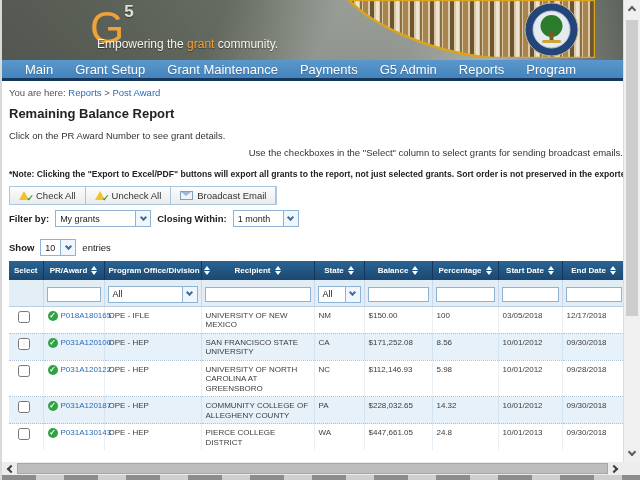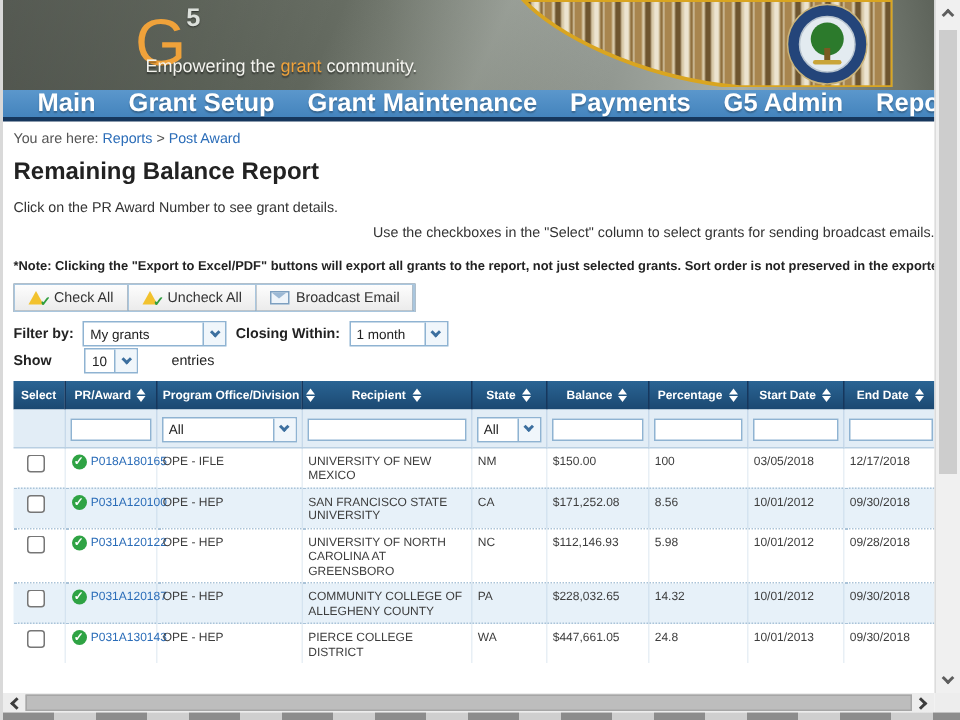--- a/index.html
+++ b/index.html
@@ -21,35 +21,35 @@
   .logo .five{ color:#dde1dc; font-size:17px; font-weight:bold; vertical-align:26px; margin-left:2px;
                text-shadow:0 1px 1px rgba(0,0,0,.5); }
   .tagline{ position:absolute; left:95px; top:37px; font-size:12px; color:#f4f4ef;
             text-shadow:0 1px 1px rgba(0,0,0,.45); }
   .tagline .hl{ color:#f0a23a; }
 
   
   .navbar{ position:absolute; top:60px; left:0; right:17px; height:21px;
     background:linear-gradient(#5b97cc,#4484bd); border-bottom:3px solid #16375d;
     display:flex; align-items:center; padding-left:12px; }
-  .nav-item{ color:#fff; font-size:17px; font-weight:bold; padding:0 11px; cursor:pointer;
+  .nav-item{ color:#fff; font-size:13px; font-weight:normal; padding:0 11px; cursor:pointer;
     text-shadow:0 1px 1px rgba(0,0,0,.25); white-space:nowrap; }
 
   
   .content{ position:absolute; top:84px; left:0; right:17px; bottom:18px; padding-left:7px; overflow:hidden; }
   .breadcrumb{ margin-top:3px; font-size:9.5px; color:#555; }
   .breadcrumb a{ color:#2a6cb8; text-decoration:none; cursor:pointer; }
-  .page-title{ margin-top:8px; font-size:16px; font-weight:bold; color:#222; }
+  .page-title{ margin-top:8px; font-size:13px; font-weight:bold; color:#222; }
   .intro{ margin-top:6px; font-size:9.5px; color:#333; line-height:1.4; width:606px; }
   .tip{ margin-top:9px; font-size:9.5px; color:#333; }
   .tip + .tip{ margin-top:6px;text-align:right; }
   .note{ margin-top:11px; font-size:8.6px; font-weight:bold; color:#222; white-space:nowrap; }
 
   
-  .toolbar{ margin-top:7px; display:inline-flex; border:1px solid #a9c6de; background:#737373; }
+  .toolbar{ margin-top:7px; display:inline-flex; border:1px solid #a9c6de; background:#0ea5e9; }
   .tb-btn{ display:flex; align-items:center; gap:4px; padding:3px 9px; border-right:1px solid #a9c6de;
     background:linear-gradient(#fdfdfd,#ebebeb); font-size:9.5px; color:#333; cursor:pointer; white-space:nowrap; }
   .warncheck{ position:relative; width:13px; height:11px; display:inline-block; }
   .warncheck::before{ content:""; position:absolute; left:0; top:1px; width:0; height:0;
     border-left:5px solid transparent; border-right:5px solid transparent; border-bottom:9px solid #f2c22e; }
   .warncheck::after{ content:"✓"; position:absolute; right:-2px; bottom:-2px; color:#2f9e3f;
     font-size:9px; font-weight:bold; }
   .envelope{ position:relative; width:13px; height:9px; background:#eef4fa; border:1px solid #7d9fc0; display:inline-block; }
   .envelope::after{ content:""; position:absolute; left:0; top:0; width:0; height:0;
     border-left:5.5px solid transparent; border-right:5.5px solid transparent; border-top:4px solid #9cb8d4; }
@@ -59,21 +59,21 @@
   .filter-row .lbl{ font-weight:bold; color:#222; }
   .fselect{ display:inline-flex; align-items:center; height:17px; border:1px solid #8fb3d2; background:#fff; cursor:pointer; }
   .fselect .fs-val{ flex:1; padding:0 4px; font-size:9px; color:#222; overflow:hidden; white-space:nowrap; }
   .fselect .fs-btn{ width:15px; align-self:stretch; border-left:1px solid #8fb3d2; background:#f0f6fb;
     display:flex; align-items:center; justify-content:center; }
   .chev{ width:5px; height:5px; border-right:2px solid #3c6f9f; border-bottom:2px solid #3c6f9f;
     transform:rotate(45deg); margin-top:-3px; }
   .w-filterby{ width:96px; } .w-closing{ width:66px; } .w-show{ width:36px; }
 
   
-  .show-row{ margin-top:1px; display:flex; align-items:center; gap:22px; font-size:9.5px; color:#222; padding-right:3px; }
+  .show-row{ margin-top:12px; display:flex; align-items:center; gap:6px; font-size:9.5px; color:#222; padding-right:3px; }
   .show-row .lbl{ font-weight:bold; }
   .spacer{ flex:1; }
   .exp-btn{ display:flex; align-items:center; gap:4px; border:1px solid #a9c6de; border-radius:2px;
     background:linear-gradient(#fefefe,#e9e9e9); padding:3px 8px; font-size:9.5px; color:#333; cursor:pointer; white-space:nowrap; }
   .xlicon{ width:11px; height:11px; background:#1f7246; border-radius:2px; color:#fff; font-size:7px;
     font-weight:bold; display:flex; align-items:center; justify-content:center; }
   .pdficon{ position:relative; width:9px; height:11px; background:#fff; border:1px solid #b5b5b5; display:inline-block; }
   .pdficon::after{ content:""; position:absolute; left:1px; top:3px; width:5px; height:5px; background:#d23d2a; }
 
   

